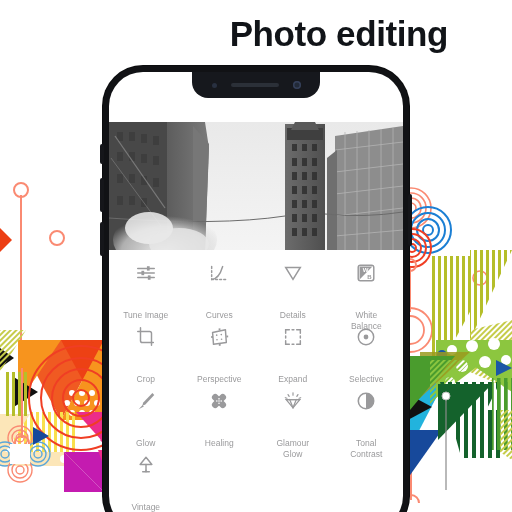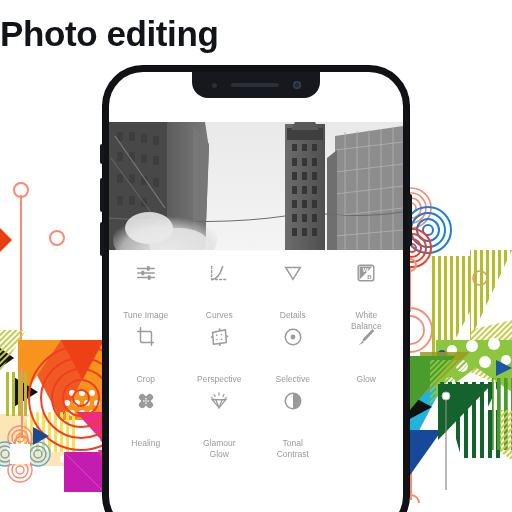--- a/index.html
+++ b/index.html
@@ -7,21 +7,21 @@
     width:512px;height:512px;overflow:hidden;background:#ffffff;
     font-family:"Liberation Sans", sans-serif;position:relative;
   }
   #stage{position:absolute;inset:0;width:512px;height:512px;overflow:hidden;background:#fff;}
 
   
   .art{position:absolute;inset:0;width:512px;height:512px;pointer-events:none;}
 
   
   .title{
-    position:absolute;left:0;top:14px;width:448px;text-align:left;
+    position:absolute;left:0;top:14px;width:448px;text-align:right;
     font-size:35px;font-weight:bold;color:#111418;letter-spacing:-0.4px;
     font-family:"Liberation Sans", sans-serif;
   }
 
   
   .phone{
     position:absolute;left:103px;top:66px;width:306px;height:470px;
     background:#111215;border-radius:40px;
     box-shadow:0 0 0 1px #0b0c0e;
   }
@@ -451,20 +451,35 @@
                 <rect x="11.6" y="2.6" width="2" height="2"></rect>
                   <rect x="3.4" y="11" width="2" height="2"></rect>
                 <rect x="20" y="10.4" width="2" height="2"></rect>
                   <rect x="11.8" y="19.6" width="2" height="2"></rect>
               </g>
             </svg>
           </span>
           <span class="tool-label">Perspective</span>
         </div>
 
+        <div class="tool">
+          <span class="tool-icon">
+            <svg width="22" height="22" viewBox="0 0 24 24" fill="none" stroke="#9a9a9c" stroke-width="1.6" stroke-linecap="round">
+              <polyline points="4,8 4,4 8,4"></polyline>
+                <polyline points="16,4 20,4 20,8"></polyline>
+              <polyline points="20,16 20,20 16,20"></polyline>
+                <polyline points="8,20 4,20 4,16"></polyline>
+              <line x1="4" y1="11" x2="4" y2="13"></line>
+                <line x1="20" y1="11" x2="20" y2="13"></line>
+              <line x1="11" y1="4" x2="13" y2="4"></line>
+                <line x1="11" y1="20" x2="13" y2="20"></line>
+            </svg>
+          </span>
+          <span class="tool-label">Expand</span>
+        </div>
 
         <div class="tool">
           <span class="tool-icon">
             <svg width="22" height="22" viewBox="0 0 24 24" fill="none" stroke="#9a9a9c" stroke-width="1.6">
               <circle cx="12" cy="12" r="8.4"></circle>
               <circle cx="12" cy="12" r="2.6" fill="#9a9a9c" stroke="none"></circle>
             </svg>
           </span>
           <span class="tool-label">Selective</span>
         </div>
@@ -524,17 +539,28 @@
           <span class="tool-icon">
             <svg width="22" height="22" viewBox="0 0 24 24">
               <circle cx="12" cy="12" r="8.4" fill="none" stroke="#9a9a9c" stroke-width="1.7"></circle>
               <path d="M12 3.6 A8.4 8.4 0 0 1 12 20.4 Z" fill="#9a9a9c"></path>
             </svg>
           </span>
           <span class="tool-label"><span>Tonal</span><br><span>Contrast</span></span>
         </div>
 
 
+        <div class="tool">
+          <span class="tool-icon">
+            <svg width="22" height="22" viewBox="0 0 24 24" fill="none" stroke="#9a9a9c" stroke-width="1.6" stroke-linejoin="round" stroke-linecap="round">
+              <path d="M12 3.6 L18.4 11.4 L5.6 11.4 Z"></path>
+              <line x1="12" y1="11.4" x2="12" y2="17.6"></line>
+              <line x1="8.4" y1="19.4" x2="15.6" y2="19.4"></line>
+              <line x1="12" y1="17.6" x2="12" y2="19.4"></line>
+            </svg>
+          </span>
+          <span class="tool-label">Vintage</span>
+        </div>
 
       </div>
     </div>
   </div>
 </div>
 
 </body></html>

